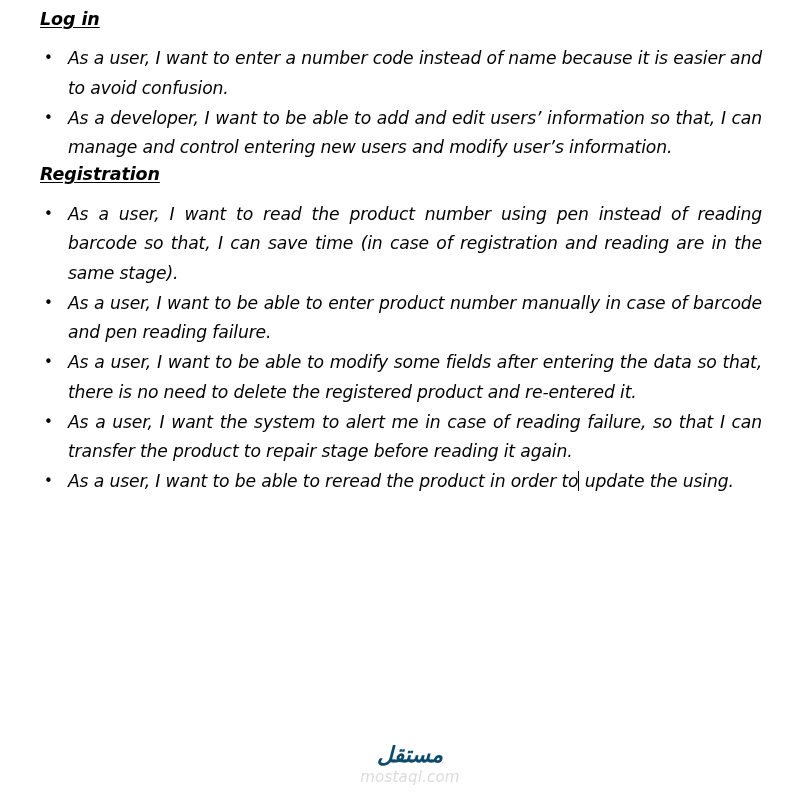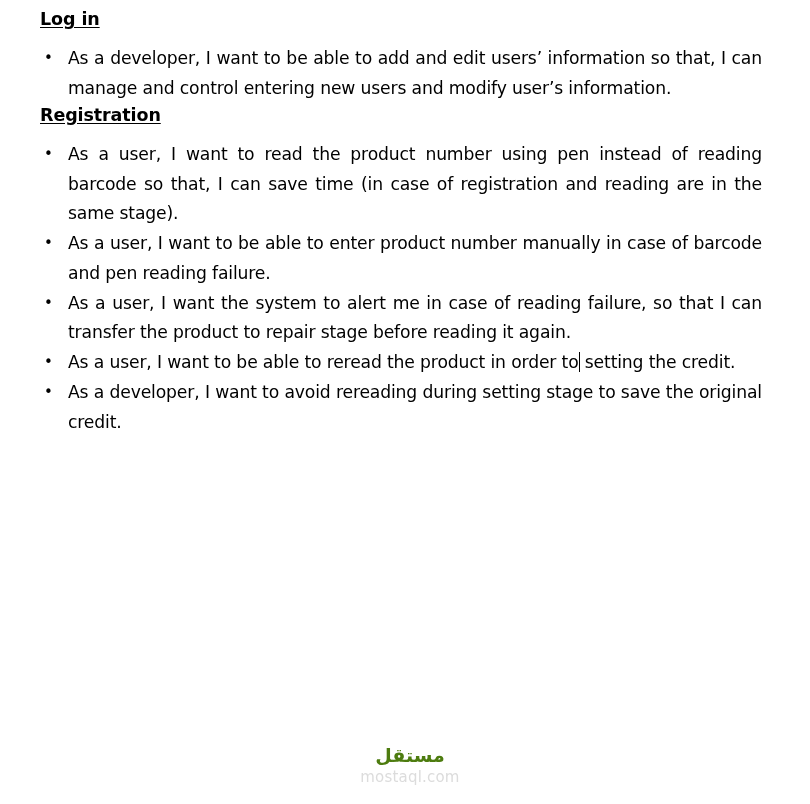--- a/index.html
+++ b/index.html
@@ -14,20 +14,21 @@
     font-family: "DejaVu Sans", "Liberation Sans", sans-serif;
     color: #000000;
     position: relative;
   }
   .page {
     position: relative;
     width: 810px;
     height: 804px;
     padding: 4px;
     box-sizing: border-box;
+    font-style: italic;
   }
   .content {
     position: absolute;
     left: 40px;
     top: 8px;
     width: 722px;
   }
   h2.section-heading {
     font-size: 17.5px;
     font-weight: bold;
@@ -81,58 +82,59 @@
     left: 345px;
     top: 742px;
     width: 130px;
     text-align: center;
     user-select: none;
     pointer-events: none;
     opacity: 1;
   }
   .watermark .mark-logo {
     font-family: "DejaVu Sans", "Liberation Sans", sans-serif;
-    font-size: 19px;
+    font-size: 22px;
     font-weight: bold;
-    color: #4d7c0f;
+    color: #0c4a6e;
     line-height: 26px;
     letter-spacing: -1px;
     direction: rtl;
   }
   .watermark .mark-text {
     font-family: "DejaVu Sans", "Liberation Sans", sans-serif;
     font-size: 15px;
     color: #dcdcdc;
     line-height: 18px;
     letter-spacing: 0.2px;
   }
 </style>
 </head>
 <body>
 
 <div class="page">
   <div class="content" id="doc-body">
       <div class="section">
         <h2 class="section-heading">Log in</h2>
         <ul class="story-list">
+          <li><span>As a user, I want to enter a number code instead of name because it is easier and to avoid confusion.</span></li>
           <li><span>As a developer, I want to be able to add and edit users’ information so that, I can manage and control entering new users and modify user’s information.</span></li>
         </ul>
       </div>
       <div class="section">
         <h2 class="section-heading">Registration</h2>
         <ul class="story-list">
           <li><span>As a user, I want to read the product number using pen instead of reading barcode so that, I can save time (in case of registration and reading are in the same stage).</span></li>
           <li><span>As a user, I want to be able to enter product number manually in case of barcode and pen reading failure.</span></li>
+          <li><span>As a user, I want to be able to modify some fields after entering the data so that, there is no need to delete the registered product and re-entered it.</span></li>
         </ul>
       </div>
       <div class="section">
         <ul class="story-list">
           <li><span>As a user, I want the system to alert me in case of reading failure, so that I can transfer the product to repair stage before reading it again.</span></li>
-          <li><span>As a user, I want to be able to reread the product in order to</span><span class="caret"></span><span> setting the credit.</span></li>
-          <li><span>As a developer, I want to avoid rereading during setting stage to save the original credit.</span></li>
+          <li><span>As a user, I want to be able to reread the product in order to</span><span class="caret"></span><span> update the using.</span></li>
         </ul>
       </div>
     </div>
 
   <div class="watermark">
     <div class="mark-logo">مستقل</div>
     <div class="mark-text">mostaql.com</div>
   </div>
 </div>
 

